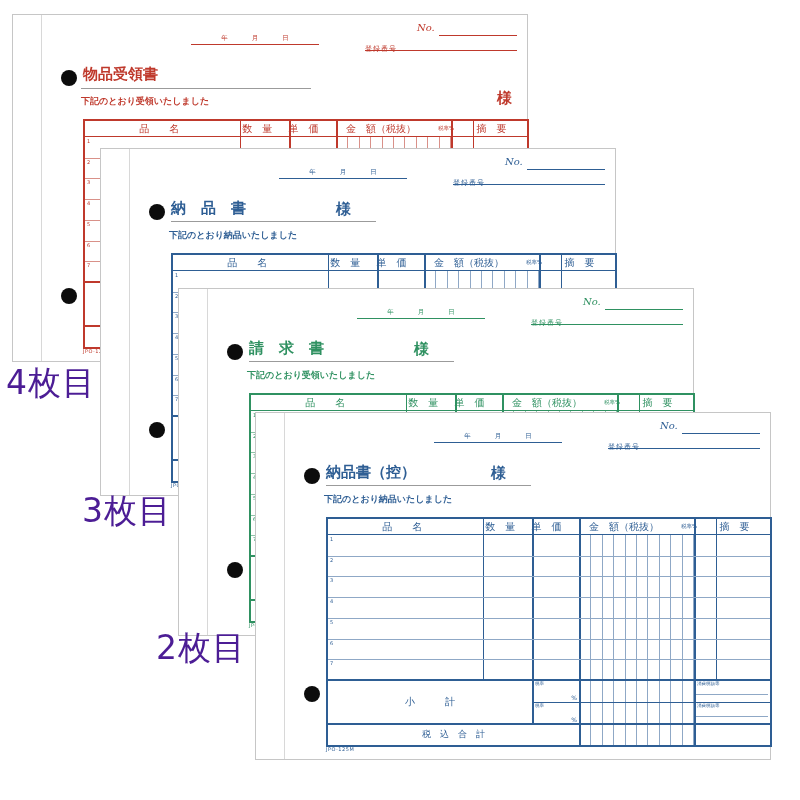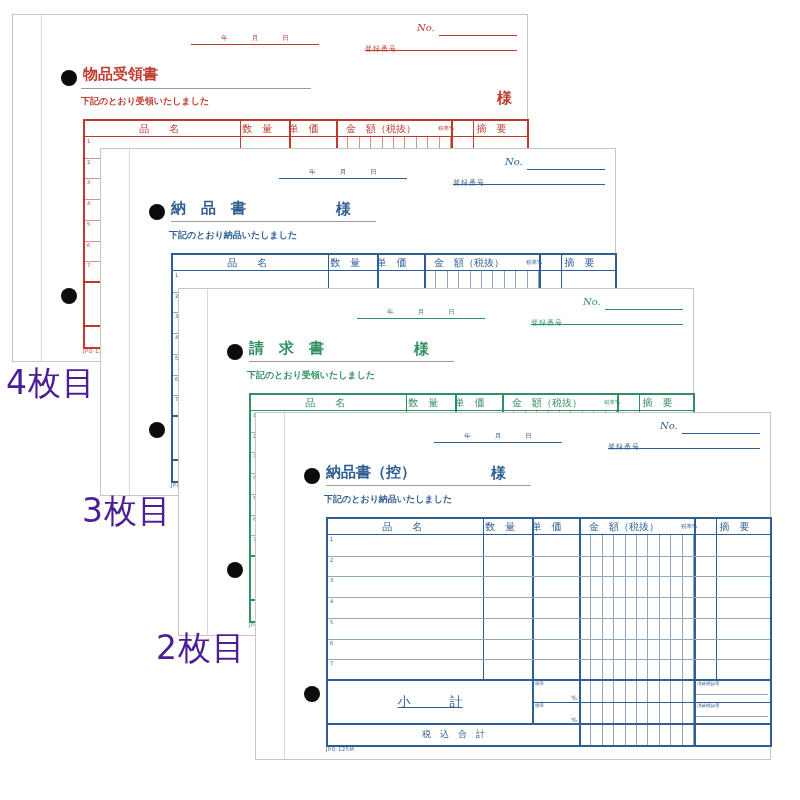--- a/index.html
+++ b/index.html
@@ -62,21 +62,21 @@
   .taxline{position:absolute;left:368px;width:72px;height:1px;background:var(--acl);}
   .t175{top:175px}.t197{top:197px}
 
   .ticks{position:absolute;left:252px;top:16px;width:114px;height:210px;
          background:repeating-linear-gradient(to right,transparent 0 10.4px,var(--acl) 10.4px 11.4px);}
 
   .rno{position:absolute;left:2px;font-size:5px;color:var(--ac);line-height:5px;}
   .n1{top:18px}.n2{top:39px}.n3{top:59px}.n4{top:80px}.n5{top:101px}.n6{top:122px}.n7{top:142px}
 
   .subtotal{position:absolute;left:0;top:161px;width:204px;height:44px;display:flex;
-            align-items:center;justify-content:center;font-size:13px;color:var(--ac);text-decoration:underline;}
+            align-items:center;justify-content:center;font-size:10px;color:var(--ac);}
   .trc{position:absolute;left:206px;width:45px;height:22px;}
   .tr1{top:161px}.tr2{top:183px}
   .trc .lab{position:absolute;left:1px;top:1px;font-size:4.5px;color:var(--ac);}
   .trc .pct{position:absolute;right:2px;bottom:1px;font-size:6px;color:var(--ac);}
   .tac{position:absolute;left:368px;width:72px;height:22px;font-size:4.5px;color:var(--ac);padding:1px;box-sizing:border-box;}
   .ta1{top:161px}.ta2{top:183px}
   .total{position:absolute;left:0;top:205px;width:251px;height:21px;display:flex;
          align-items:center;justify-content:center;font-size:9px;color:var(--ac);}
   .pcode{position:absolute;left:70px;top:333px;font-size:5px;color:var(--ac);letter-spacing:.5px;}
 

